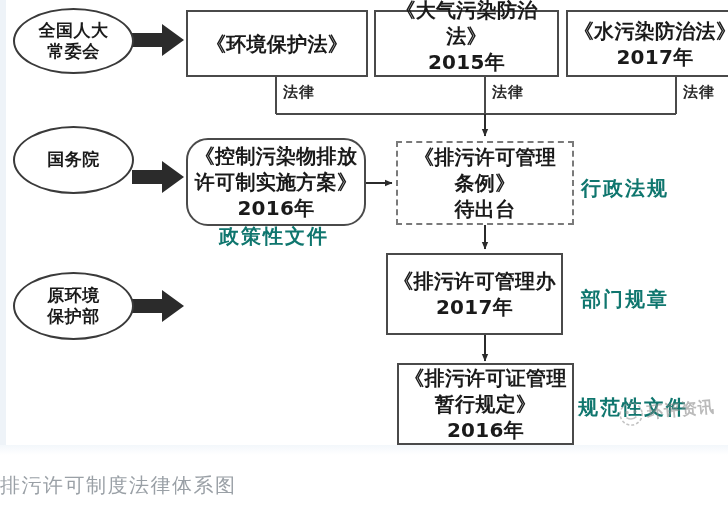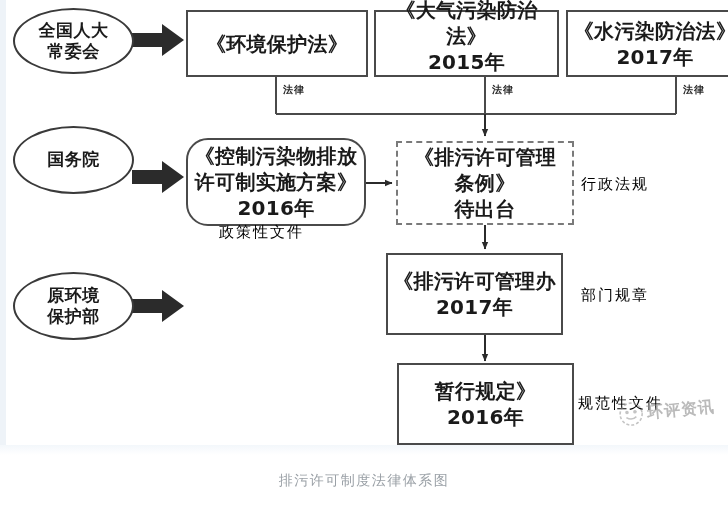--- a/index.html
+++ b/index.html
@@ -85,31 +85,31 @@
 
   .node .label-text {
     display: block;
     padding: 0 4px;
   }
 
   
   .side-label {
     position: absolute;
     font-family: "DejaVu Serif", "Liberation Serif", serif;
-    font-size: 15px;
-    font-weight: 400;
-    color: #000000;
+    font-size: 20px;
+    font-weight: 700;
+    color: #0f766e;
     letter-spacing: 2px;
     white-space: nowrap;
   }
 
   .wire-label {
     position: absolute;
     font-family: "DejaVu Serif", "Liberation Serif", serif;
-    font-size: 10px;
+    font-size: 15px;
     font-weight: 700;
     color: #2a2a2a;
     letter-spacing: 1px;
     white-space: nowrap;
     background: #ffffff;
     padding: 0 2px;
   }
 
   
   .block-arrow {
@@ -139,22 +139,22 @@
     color: #8a8a8a;
     letter-spacing: 1px;
     white-space: nowrap;
   }
 
   
   .caption {
     position: absolute;
     left: 0; top: 472px;
     width: 728px;
-    text-align: center;
-    font-size: 14px;
+    text-align: left;
+    font-size: 20px;
     color: #9aa0a6;
     letter-spacing: 1.5px;
   }
 </style>
 </head>
 <body>
 
 <div id="page">
 
   <div class="bg-strip-left"></div>
@@ -263,20 +263,21 @@
   <div class="node box" style="left:386px; top:253px; width:177px; height:82px;">
     <div>
       <span class="label-text">《排污许可管理办</span>
       <span class="label-text">2017年</span>
     </div>
   </div>
   <div class="side-label" style="left:581px; top:286px;">部门规章</div>
 
   <div class="node box" style="left:397px; top:363px; width:177px; height:82px;">
     <div>
+      <span class="label-text">《排污许可证管理</span>
       <span class="label-text">暂行规定》</span>
       <span class="label-text">2016年</span>
     </div>
   </div>
   <div class="side-label" style="left:578px; top:394px;">规范性文件</div>
 
   <div class="watermark" style="left:618px; top:398px;">
     <svg class="wm-logo" viewBox="0 0 26 26" xmlns="http://www.w3.org/2000/svg">
       <circle cx="13" cy="13" r="11" fill="none" stroke="#9a9a9a" stroke-width="1.6" stroke-dasharray="3 2"></circle>
       <circle cx="9" cy="11" r="1.8" fill="#9a9a9a"></circle>

